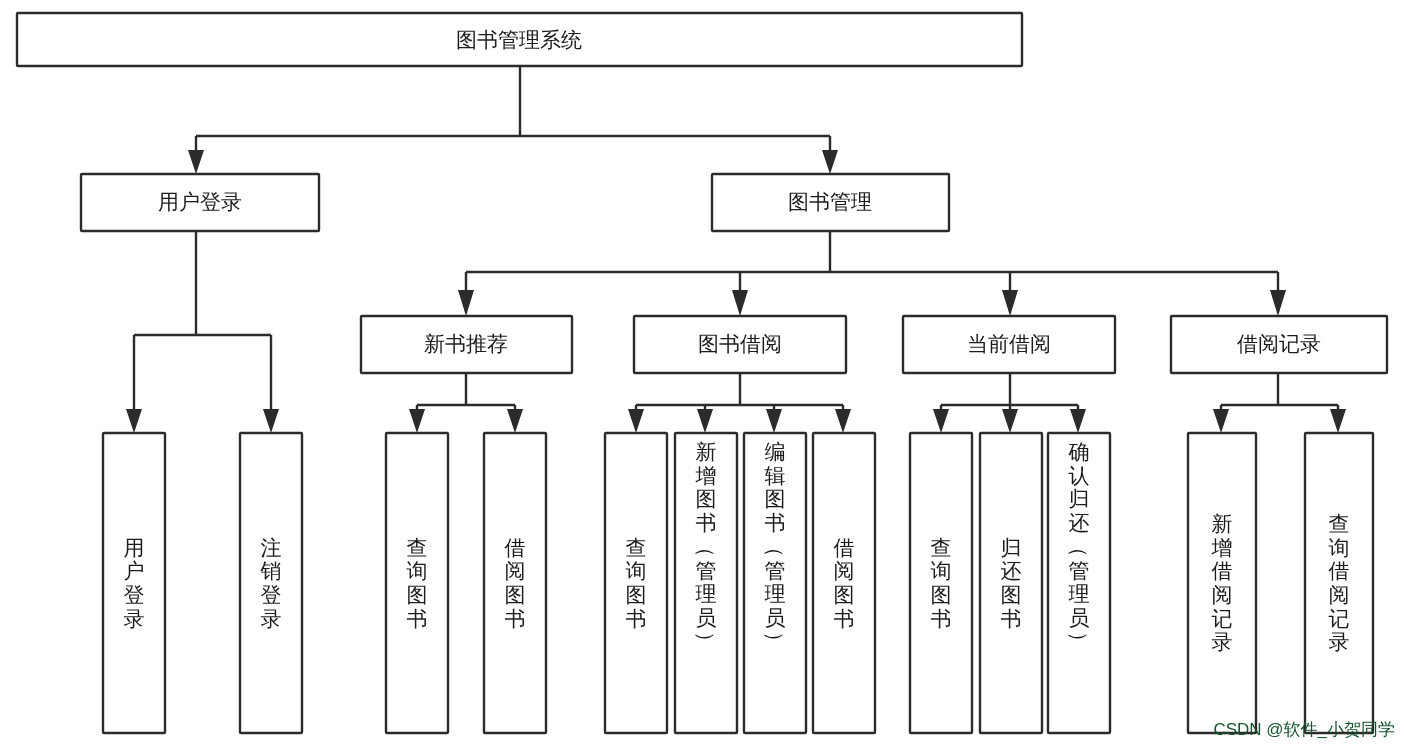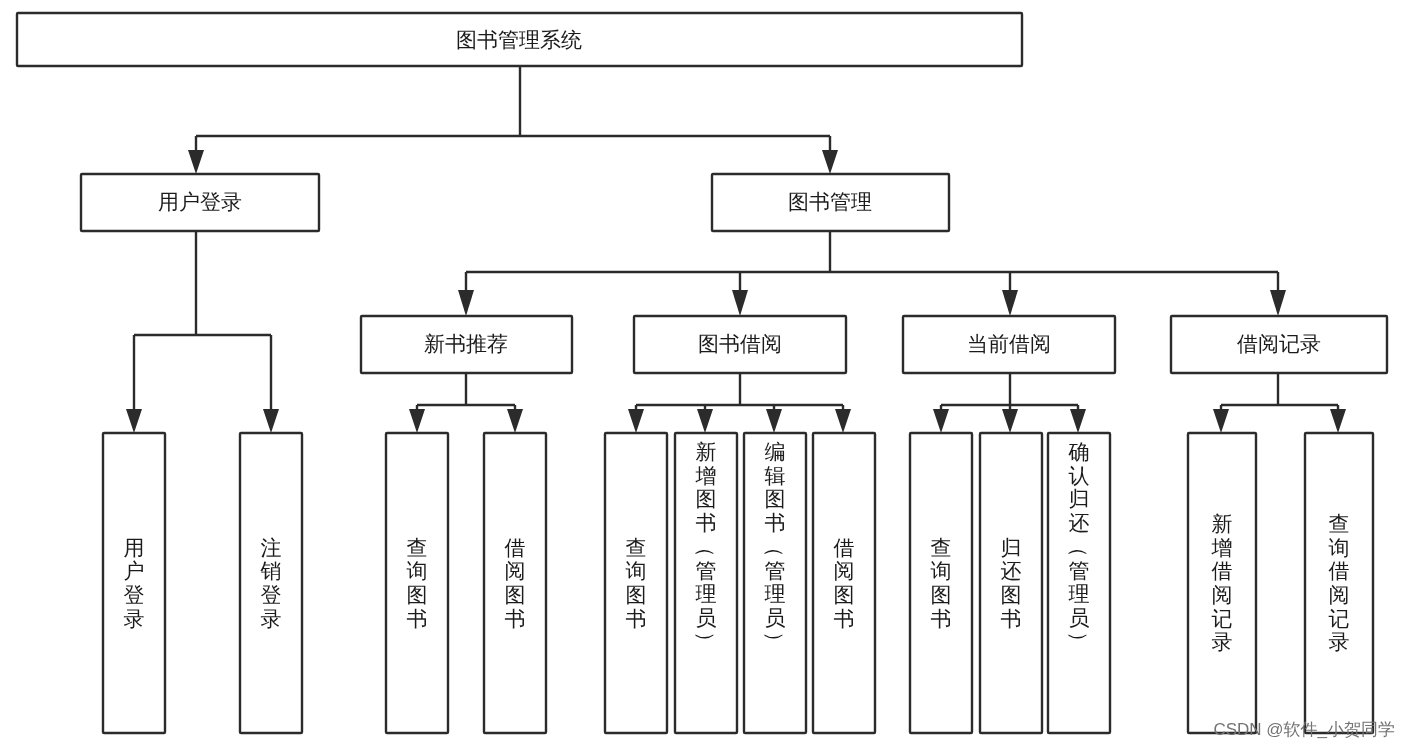--- a/index.html
+++ b/index.html
@@ -47,21 +47,21 @@
     font-size: 21px;
     text-anchor: middle;
     dominant-baseline: middle;
   }
   .watermark {
     position: absolute;
     right: 10px;
     bottom: 6px;
     font-family: "Liberation Sans", "DejaVu Sans", sans-serif;
     font-size: 17px;
-    color: #737373;
+    color: #14532d;
     white-space: nowrap;
     user-select: none;
   }
   .vtext-wrap {
     position: absolute;
     display: flex;
     flex-direction: column;
     align-items: center;
     justify-content: center;
     font-family: "Liberation Sans", "DejaVu Sans", sans-serif;

